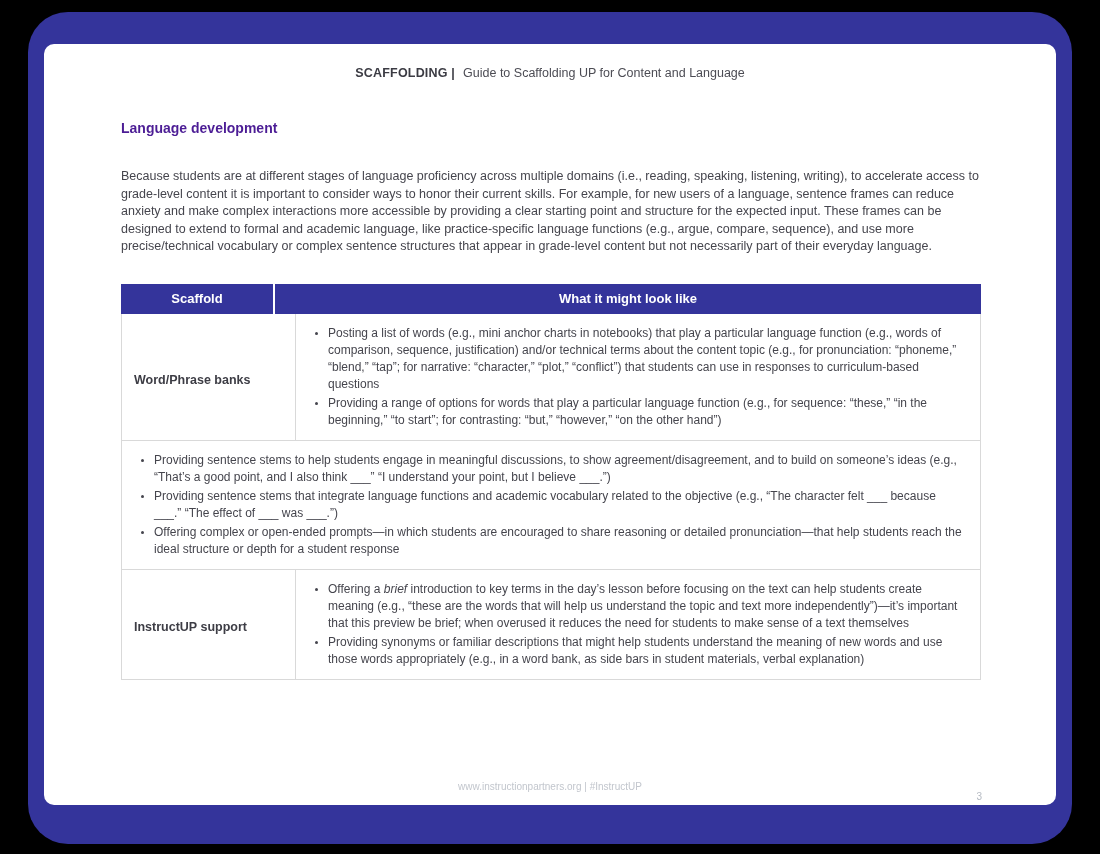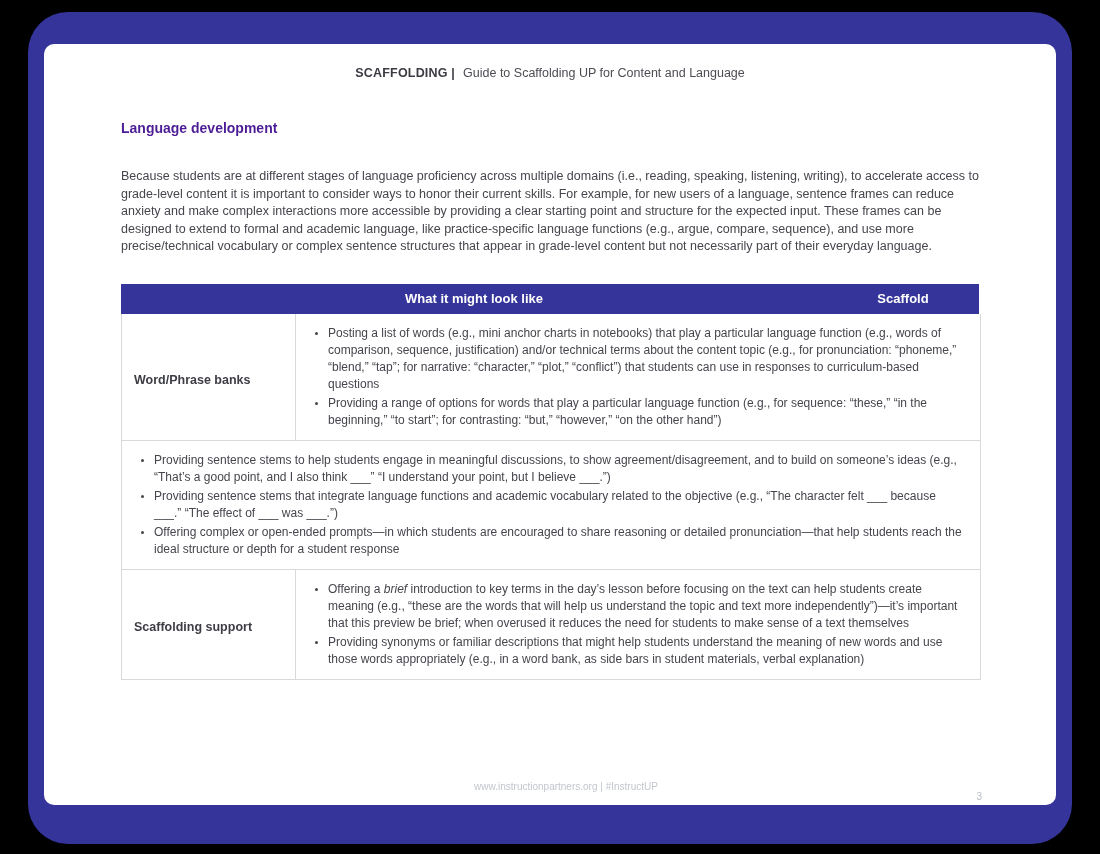--- a/index.html
+++ b/index.html
@@ -89,21 +89,21 @@
     margin:0;
     padding-left:24px;
     font-size:12px;
     line-height:1.42;
     color:#45454d;
   }
   .td-content li { margin:2px 0; }
   .td-content li::marker { font-size:0.85em; }
   .td-content em { font-style:italic; }
   .footer {
-    position:absolute; bottom:13px; left:16px;
+    position:absolute; bottom:13px; left:0;
     width:100%;
     text-align:center;
     font-size:10px;
     color:#c2c6cd;
   }
   .page-number {
     position:absolute; bottom:3px; right:74px;
     font-size:10px;
     color:#b5bac2;
   }
@@ -118,22 +118,22 @@
   <div class="doc-header">
     <span class="brand">SCAFFOLDING |</span><span class="subtitle">Guide to Scaffolding UP for Content and Language</span>
   </div>
 
   <h1 class="page-title">Language development</h1>
 
   <p class="intro">Because students are at different stages of language proficiency across multiple domains (i.e., reading, speaking, listening, writing), to accelerate access to grade-level content it is important to consider ways to honor their current skills. For example, for new users of a language, sentence frames can reduce anxiety and make complex interactions more accessible by providing a clear starting point and structure for the expected input. These frames can be designed to extend to formal and academic language, like practice-specific language functions (e.g., argue, compare, sequence), and use more precise/technical vocabulary or complex sentence structures that appear in grade-level content but not necessarily part of their everyday language.</p>
 
   <div class="table">
     <div class="thead">
+      <div class="th th-left">Scaffold</div>
       <div class="th th-right">What it might look like</div>
-      <div class="th th-left">Scaffold</div>
     </div>
     <div class="tbody" id="table-body">
         <div class="tr">
           <div class="td-label">Word/Phrase banks</div>
           <div class="td-content">
             <ul>
               <li><span>Posting a list of words (e.g., mini anchor charts in notebooks) that play a particular language function (e.g., words of comparison, sequence, justification) and/or technical terms about the content topic (e.g., for pronunciation: “phoneme,” “blend,” “tap”; for narrative: “character,” “plot,” “conflict”) that students can use in responses to curriculum-based questions</span></li>
               <li><span>Providing a range of options for words that play a particular language function (e.g., for sequence: “these,” “in the beginning,” “to start”; for contrasting: “but,” “however,” “on the other hand”)</span></li>
             </ul>
           </div>
@@ -141,21 +141,21 @@
         <div class="tr">
           <div class="td-content">
             <ul>
               <li><span>Providing sentence stems to help students engage in meaningful discussions, to show agreement/disagreement, and to build on someone’s ideas (e.g., “That’s a good point, and I also think ___” “I understand your point, but I believe ___.”)</span></li>
               <li><span>Providing sentence stems that integrate language functions and academic vocabulary related to the objective (e.g., “The character felt ___ because ___.” “The effect of ___ was ___.”)</span></li>
               <li><span>Offering complex or open-ended prompts—in which students are encouraged to share reasoning or detailed pronunciation—that help students reach the ideal structure or depth for a student response</span></li>
             </ul>
           </div>
         </div>
         <div class="tr">
-          <div class="td-label">Scaffolding support</div>
+          <div class="td-label">InstructUP support</div>
           <div class="td-content">
             <ul>
               <li><span>Offering a </span><em>brief</em><span> introduction to key terms in the day’s lesson before focusing on the text can help students create meaning (e.g., “these are the words that will help us understand the topic and text more independently”)—it’s important that this preview be brief; when overused it reduces the need for students to make sense of a text themselves</span></li>
               <li><span>Providing synonyms or familiar descriptions that might help students understand the meaning of new words and use those words appropriately (e.g., in a word bank, as side bars in student materials, verbal explanation)</span></li>
             </ul>
           </div>
         </div>
       </div>
   </div>
 

